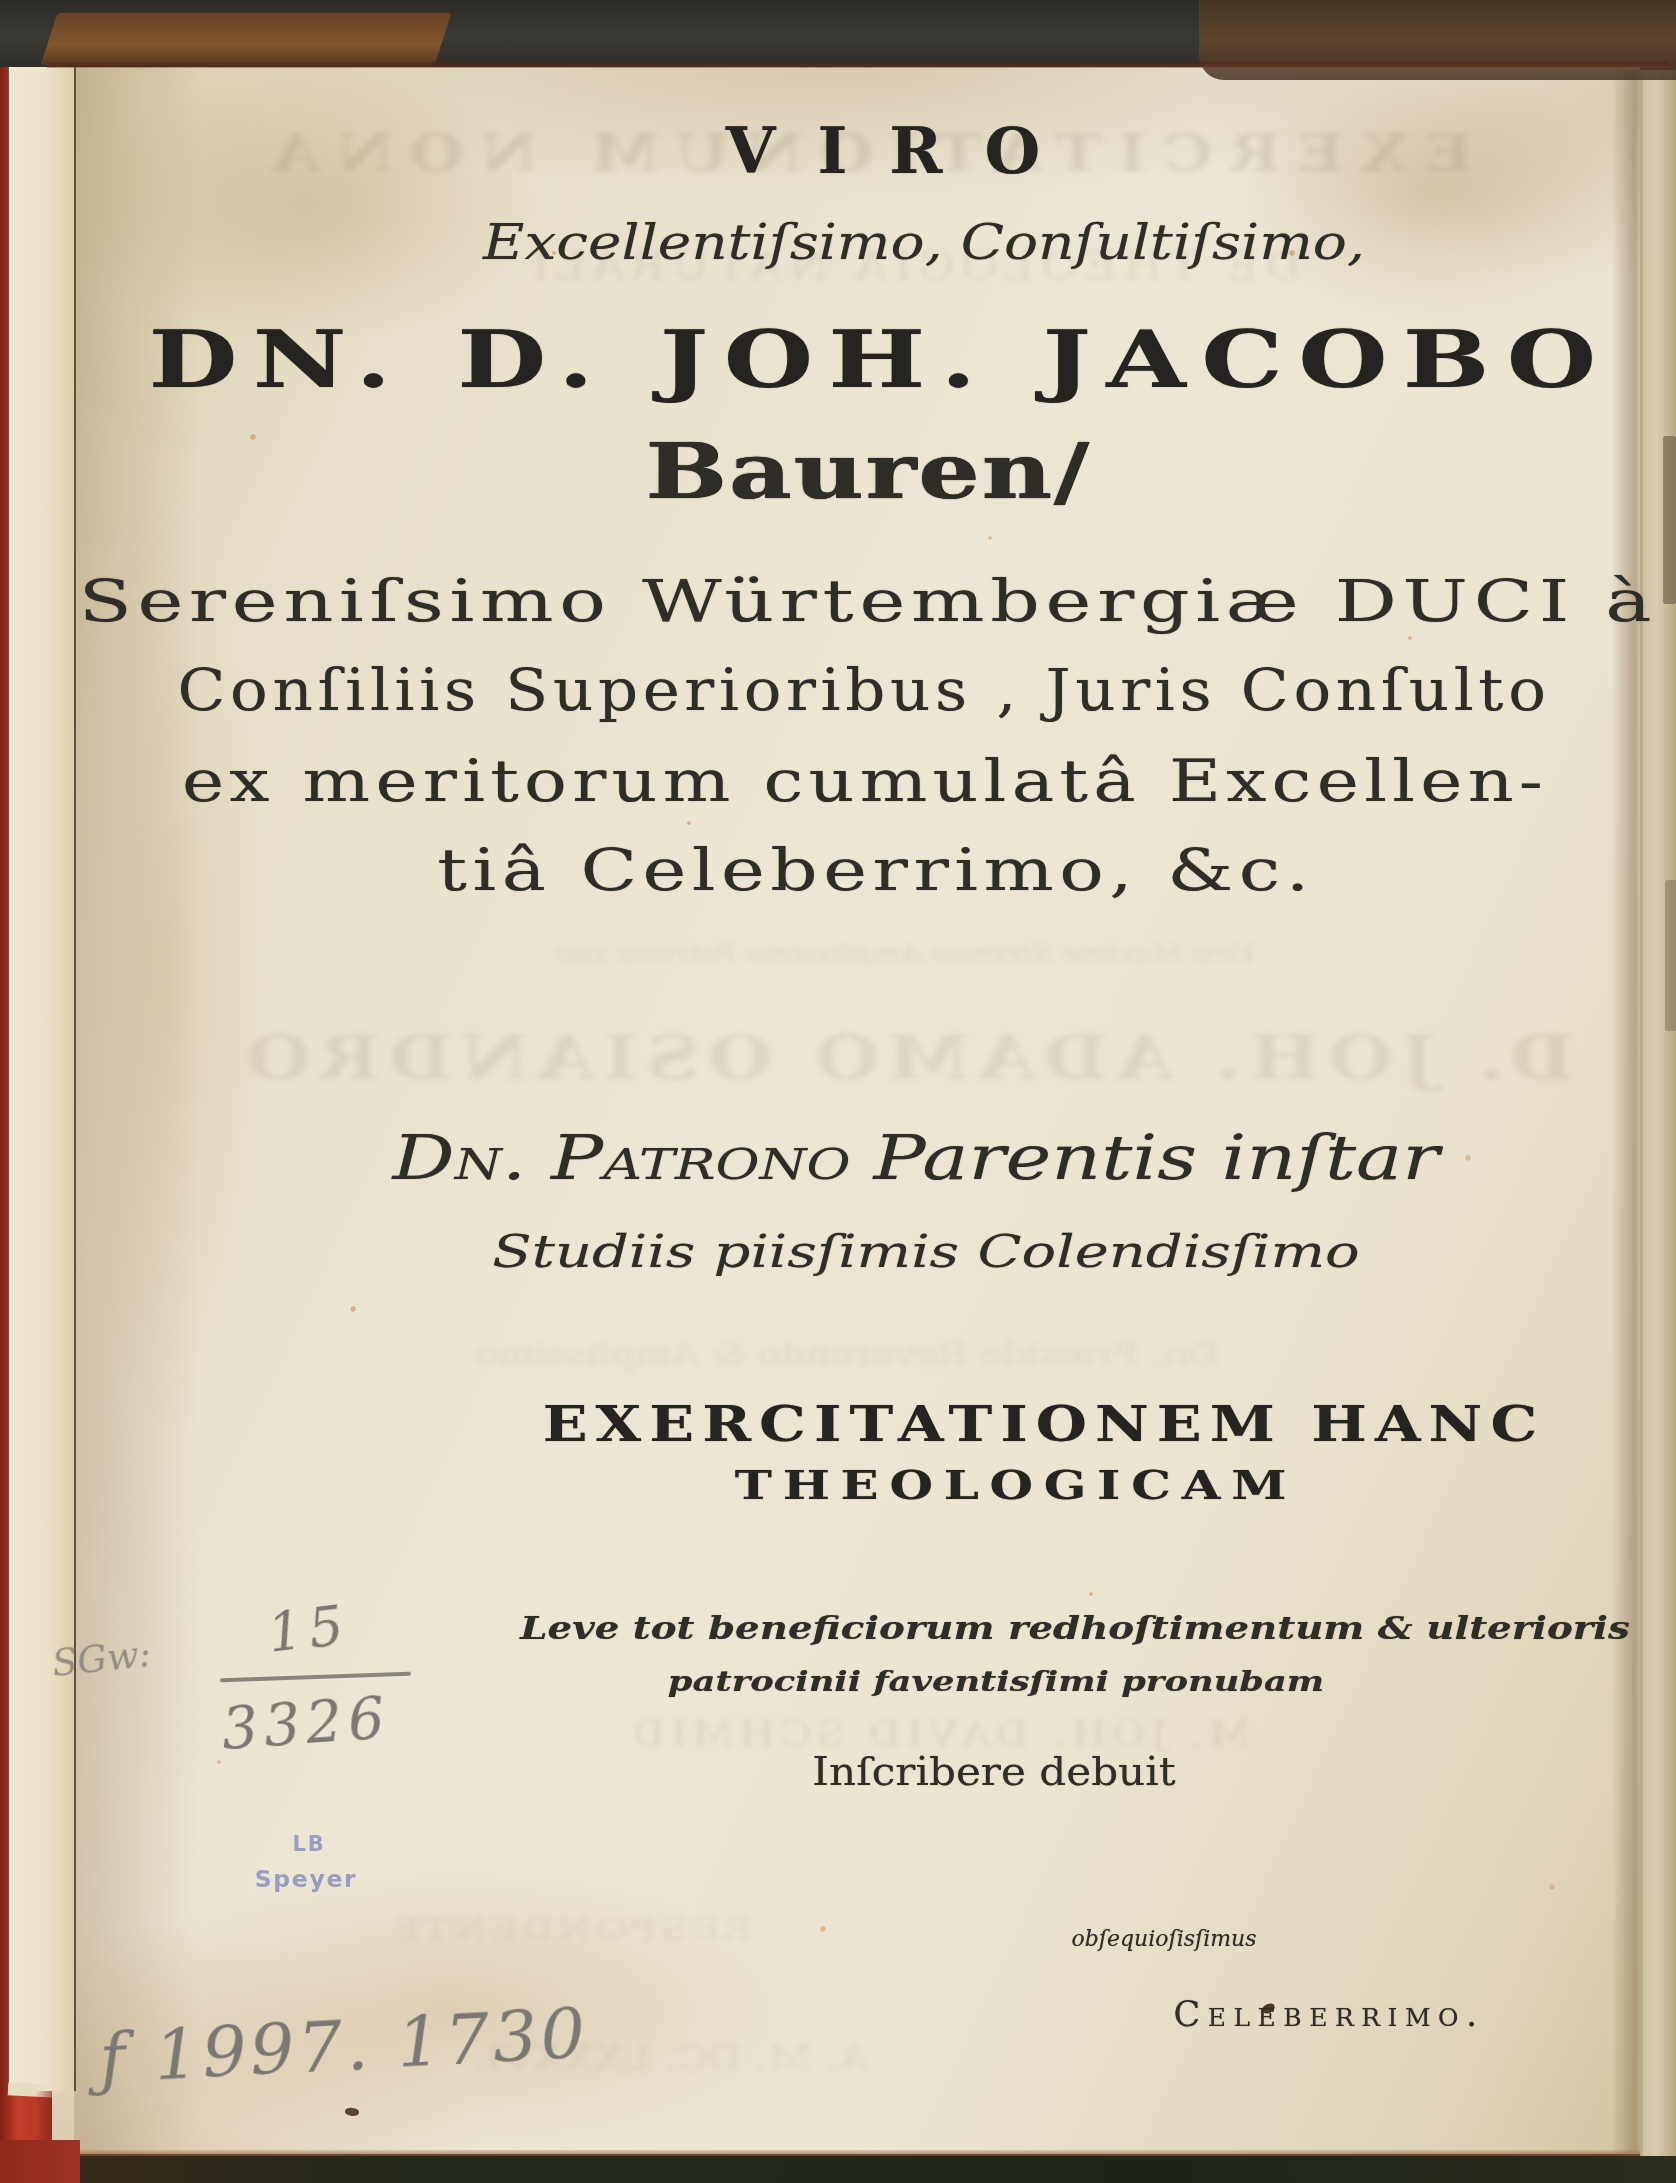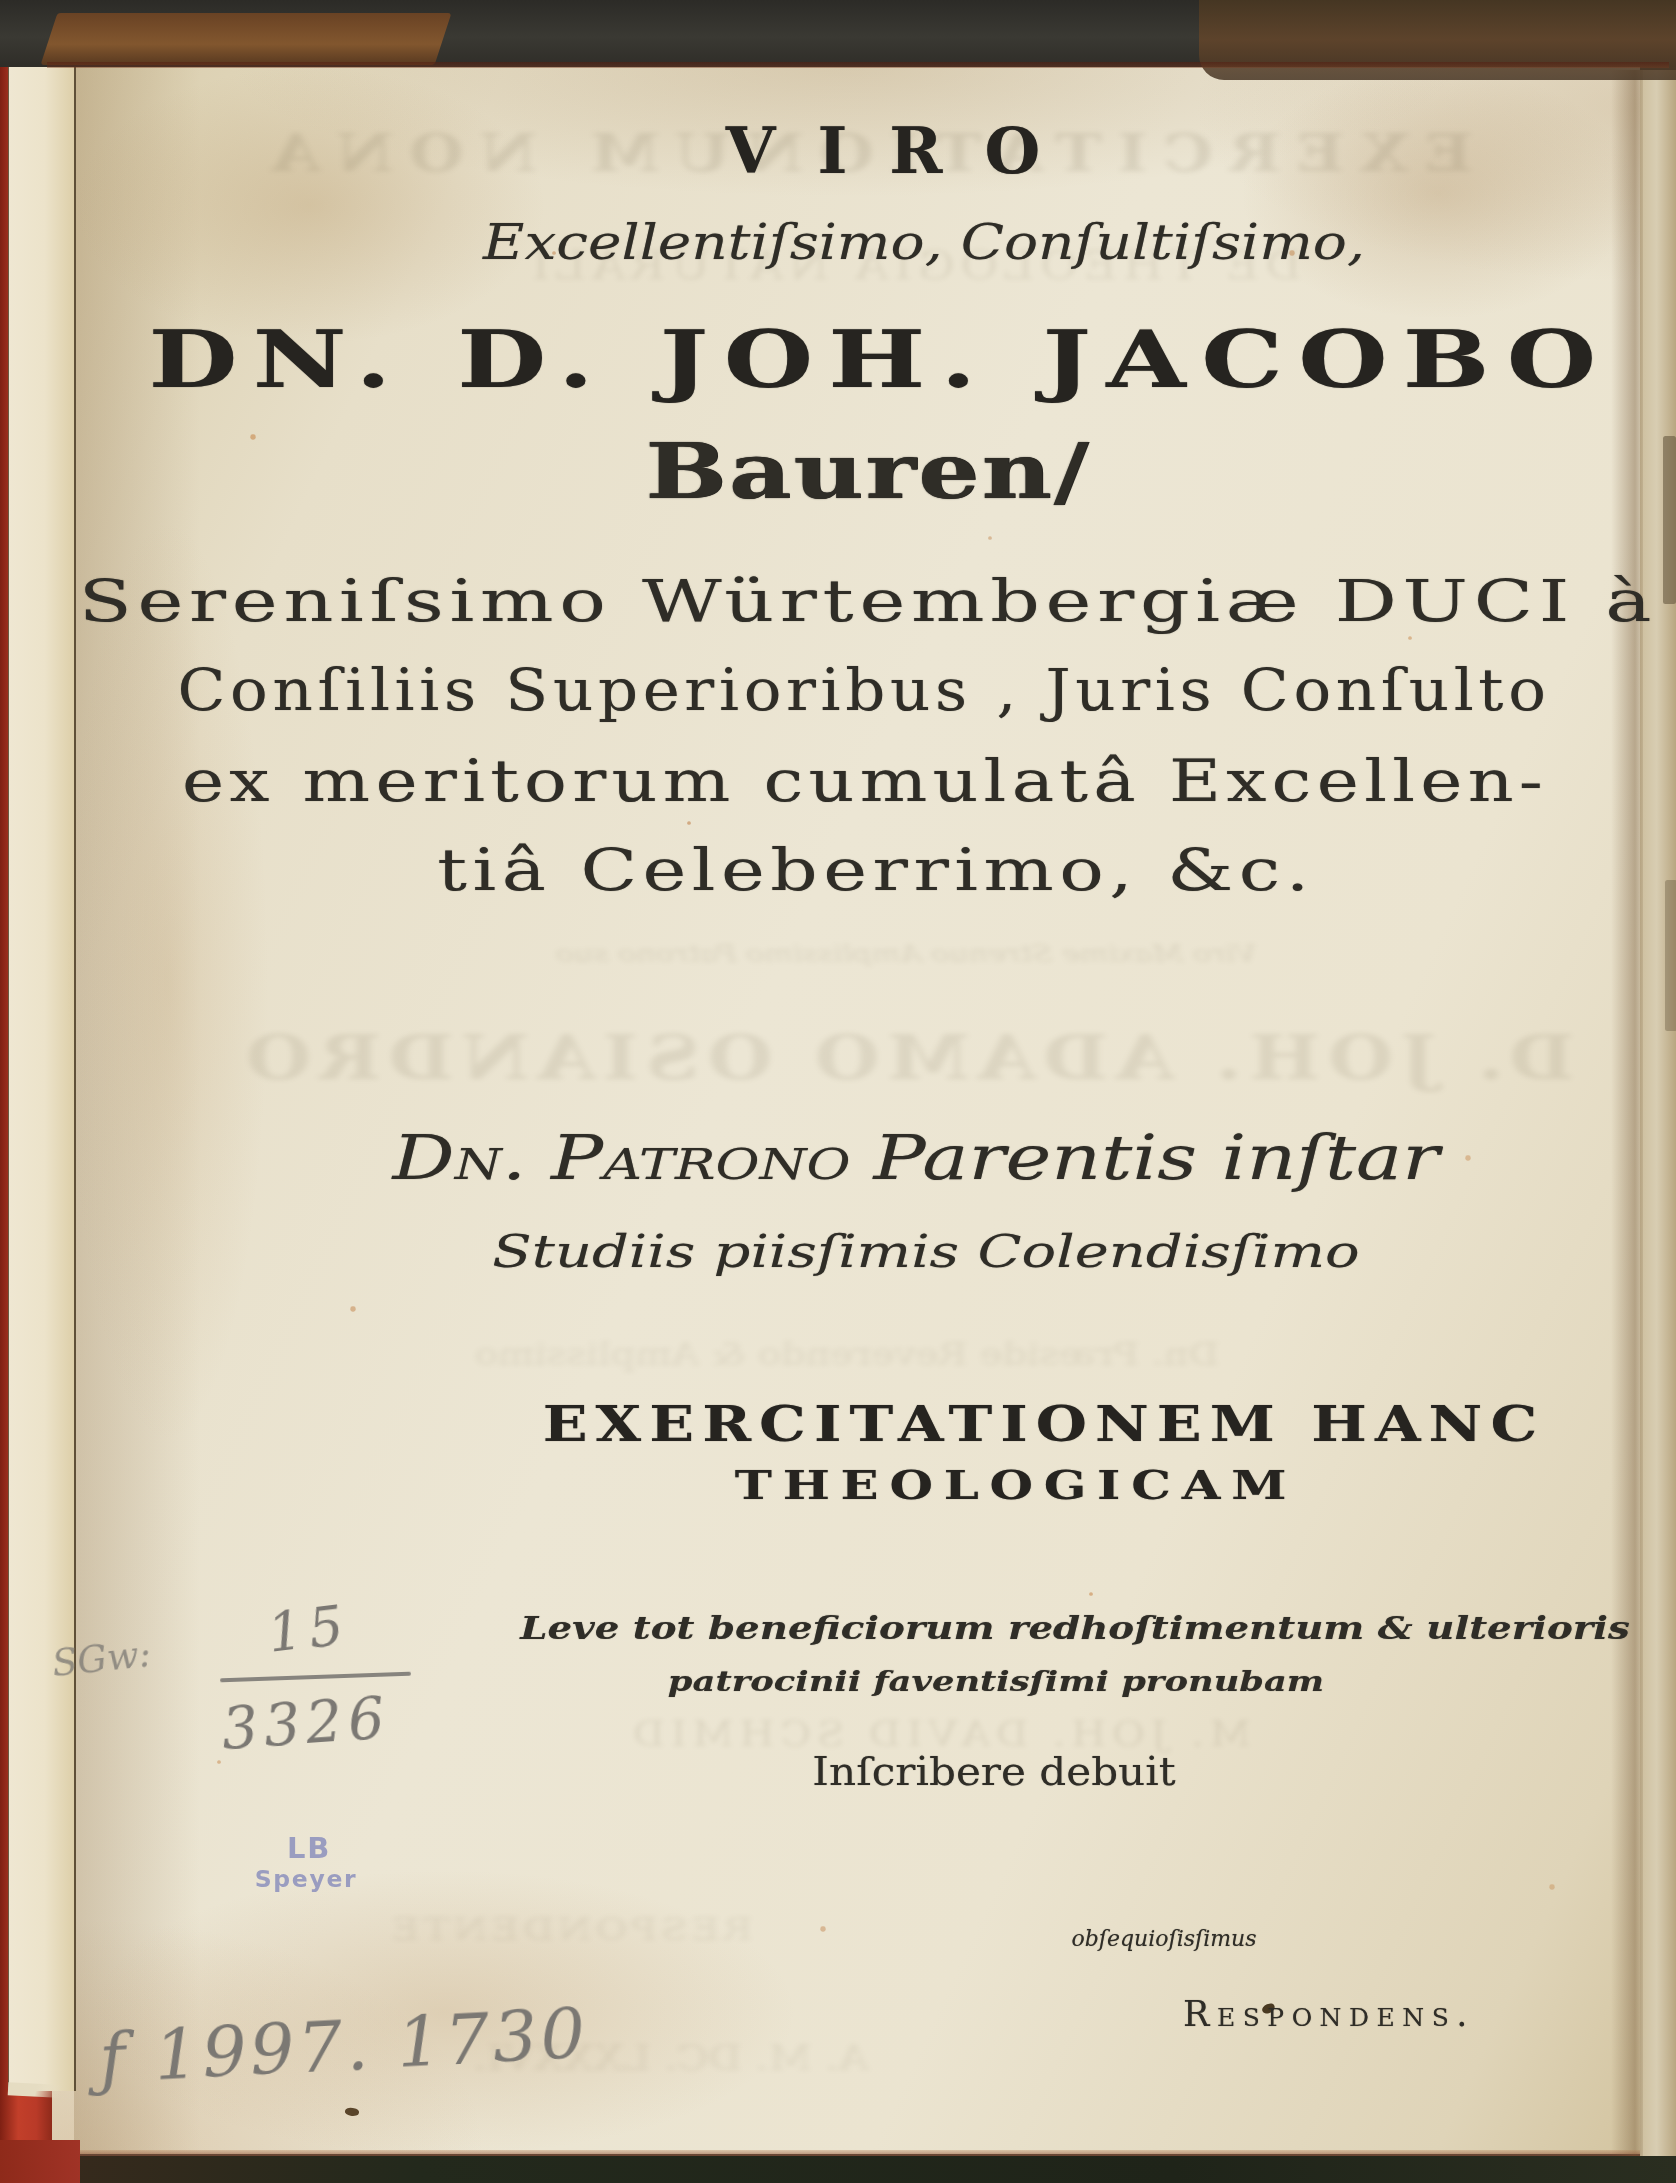--- a/index.html
+++ b/index.html
@@ -144,25 +144,25 @@
   <div class="pl caps-dark" style="left:1044px;top:1400px;font-size:49px;font-weight:bold;letter-spacing:6.7px;transform:translateX(-50%) scaleX(1.2);">EXERCITATIONEM HANC</div>
   <div class="pl caps-dark" style="left:1016px;top:1466px;font-size:39px;font-weight:bold;letter-spacing:8.4px;transform:translateX(-50%) scaleX(1.28);">THEOLOGICAM</div>
 
   <div class="pl it" style="left:1075px;top:1613px;font-size:31px;font-weight:bold;transform:translateX(-50%) scaleX(1.25);">Leve tot beneficiorum redhoſtimentum &amp; ulterioris</div>
   <div class="pl it" style="left:996px;top:1668px;font-size:28px;font-weight:bold;transform:translateX(-50%) scaleX(1.26);">patrocinii faventisſimi pronubam</div>
 
   <div class="pl" style="left:994px;top:1752px;font-size:39px;transform:translateX(-50%) scaleX(1.08);">Inſcribere debuit</div>
 
   <div class="pl it" style="left:1164px;top:1928px;font-size:22px;transform:translateX(-50%);">obſequioſisſimus</div>
 
-  <div class="pl sc" style="left:1329px;top:1997px;font-size:35px;letter-spacing:7.5px;transform:translateX(-50%);">Respondens.</div>
+  <div class="pl sc" style="left:1329px;top:1997px;font-size:35px;letter-spacing:7.5px;transform:translateX(-50%);">Celeberrimo.</div>
 
   <div class="pencil" style="left:52px;top:1640px;font-size:37px;opacity:.75;transform:rotate(-6deg);">SGw:</div>
   <div class="pencil" style="left:309px;top:1603px;font-size:54px;transform:translateX(-50%) rotate(-7deg);letter-spacing:6.7px;">15</div>
   <div class="underline-mark" style="left:220px;top:1675px;width:191px;height:4.2px;transform:rotate(-2deg);"></div>
   <div class="pencil" style="left:306px;top:1695px;font-size:57px;transform:translateX(-50%) rotate(-4deg);letter-spacing:5.9px;">3326</div>
   <div class="pencil" style="left:99px;top:2011px;font-size:70px;transform:rotate(-3deg);letter-spacing:3.4px;">ƒ 1997. 1730</div>
 
-  <div class="stamp" style="left:309px;top:1834px;font-size:29px;font-weight:bold;letter-spacing:1.7px;transform:translateX(-50%);">LB</div>
+  <div class="stamp" style="left:309px;top:1834px;font-size:21px;font-weight:bold;letter-spacing:1.7px;transform:translateX(-50%);">LB</div>
   <div class="stamp" style="left:306px;top:1868px;font-size:23.5px;font-weight:bold;letter-spacing:1.7px;transform:translateX(-50%);text-align:center;">Speyer</div>
 
 </div>
 
 
 </body></html>

